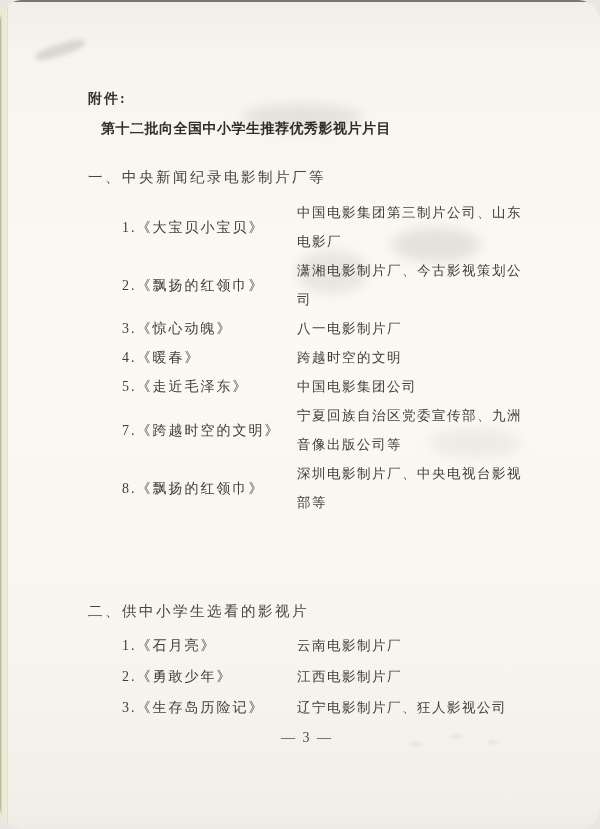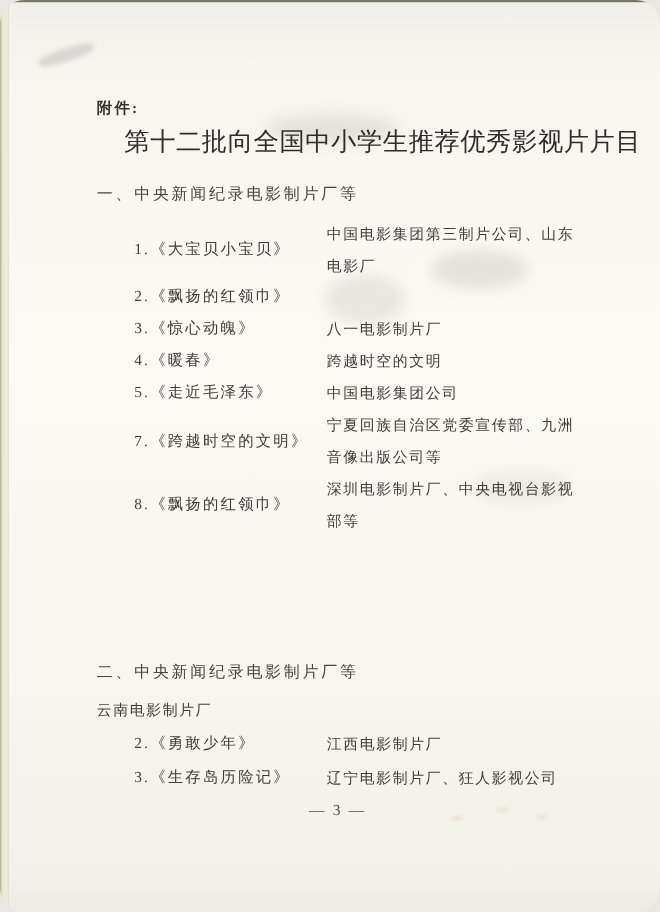--- a/index.html
+++ b/index.html
@@ -36,22 +36,22 @@
       radial-gradient(12px 5px at 55% 35%,rgba(205,110,100,.14),transparent 70%),
       radial-gradient(9px 5px at 85% 55%,rgba(205,110,100,.16),transparent 70%);
     filter:blur(1px);pointer-events:none;
   }
   .attachment{
     position:absolute;left:88px;top:90px;
     font-size:14px;font-weight:bold;letter-spacing:2px;color:#34332f;
   }
   .doc-title{
     position:absolute;left:101px;top:114px;
-    font-size:23px;font-weight:normal;letter-spacing:.5px;
-    line-height:30px;color:#2e2d29;white-space:nowrap;margin-left:12px;
+    font-size:14px;font-weight:bold;letter-spacing:.5px;
+    line-height:30px;color:#2e2d29;white-space:nowrap;
   }
   .section{position:absolute;left:88px;width:478px;}
   .sec1{top:166px;}
   .sec2{top:600px;}
   .sec-heading{font-size:14.5px;letter-spacing:2.5px;line-height:22px;color:#46453f;}
   .film-list{margin-top:10px;}
   .sec2 .film-list{margin-top:8px;}
   .film-row{display:flex;align-items:center;}
   .cell-title{
     flex:none;width:175px;margin-left:34px;
@@ -91,20 +91,21 @@
     <div class="sec-heading">一、中央新闻纪录电影制片厂等</div>
     <div class="film-list">
 
       <div class="film-row">
         <div class="cell-title"><span>1.</span><span>《大宝贝小宝贝》</span></div>
         <div class="cell-studio">中国电影集团第三制片公司、山东电影厂</div>
       </div>
 
       <div class="film-row">
         <div class="cell-title"><span>2.</span><span>《飘扬的红领巾》</span></div>
+        <div class="cell-studio">潇湘电影制片厂、今古影视策划公司</div>
       </div>
 
       <div class="film-row">
         <div class="cell-title"><span>3.</span><span>《惊心动魄》</span></div>
         <div class="cell-studio">八一电影制片厂</div>
       </div>
 
       <div class="film-row">
         <div class="cell-title"><span>4.</span><span>《暖春》</span></div>
         <div class="cell-studio">跨越时空的文明</div>
@@ -123,24 +124,25 @@
 
       <div class="film-row">
         <div class="cell-title"><span>8.</span><span>《飘扬的红领巾》</span></div>
         <div class="cell-studio">深圳电影制片厂、中央电视台影视部等</div>
       </div>
 
     </div>
   </div>
 
   <div class="section sec2">
-    <div class="sec-heading">二、中央新闻纪录电影制片厂等</div>
+    <div class="sec-heading">二、供中小学生选看的影视片</div>
     <div class="film-list">
 
       <div class="film-row">
+        <div class="cell-title"><span>1.</span><span>《石月亮》</span></div>
         <div class="cell-studio">云南电影制片厂</div>
       </div>
 
       <div class="film-row">
         <div class="cell-title"><span>2.</span><span>《勇敢少年》</span></div>
         <div class="cell-studio">江西电影制片厂</div>
       </div>
 
       <div class="film-row">
         <div class="cell-title"><span>3.</span><span>《生存岛历险记》</span></div>

